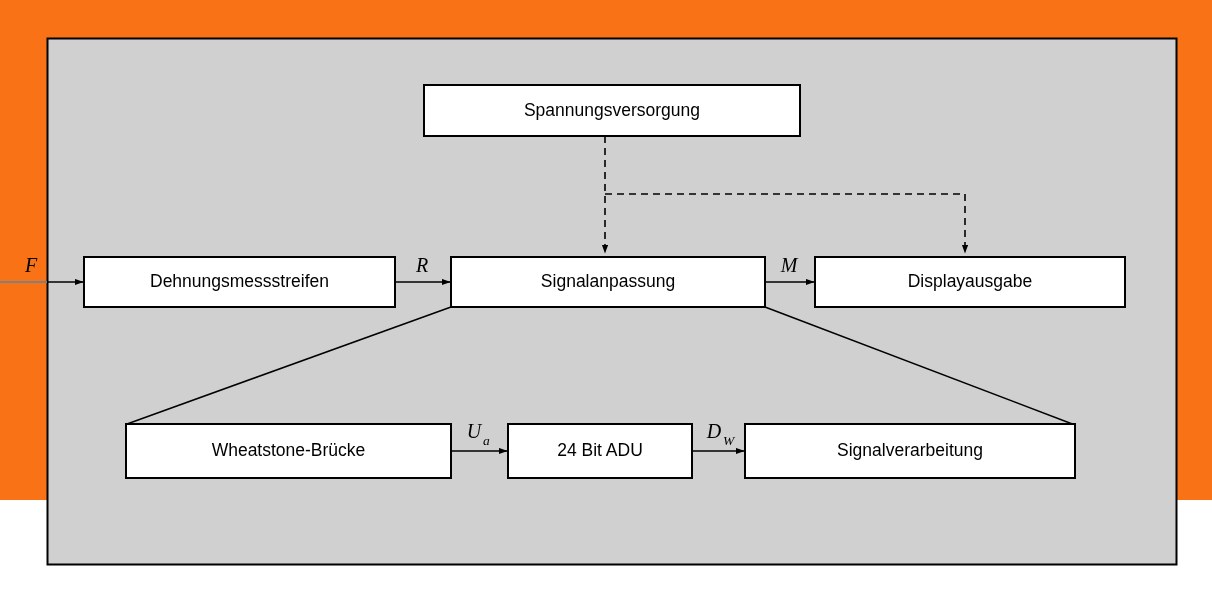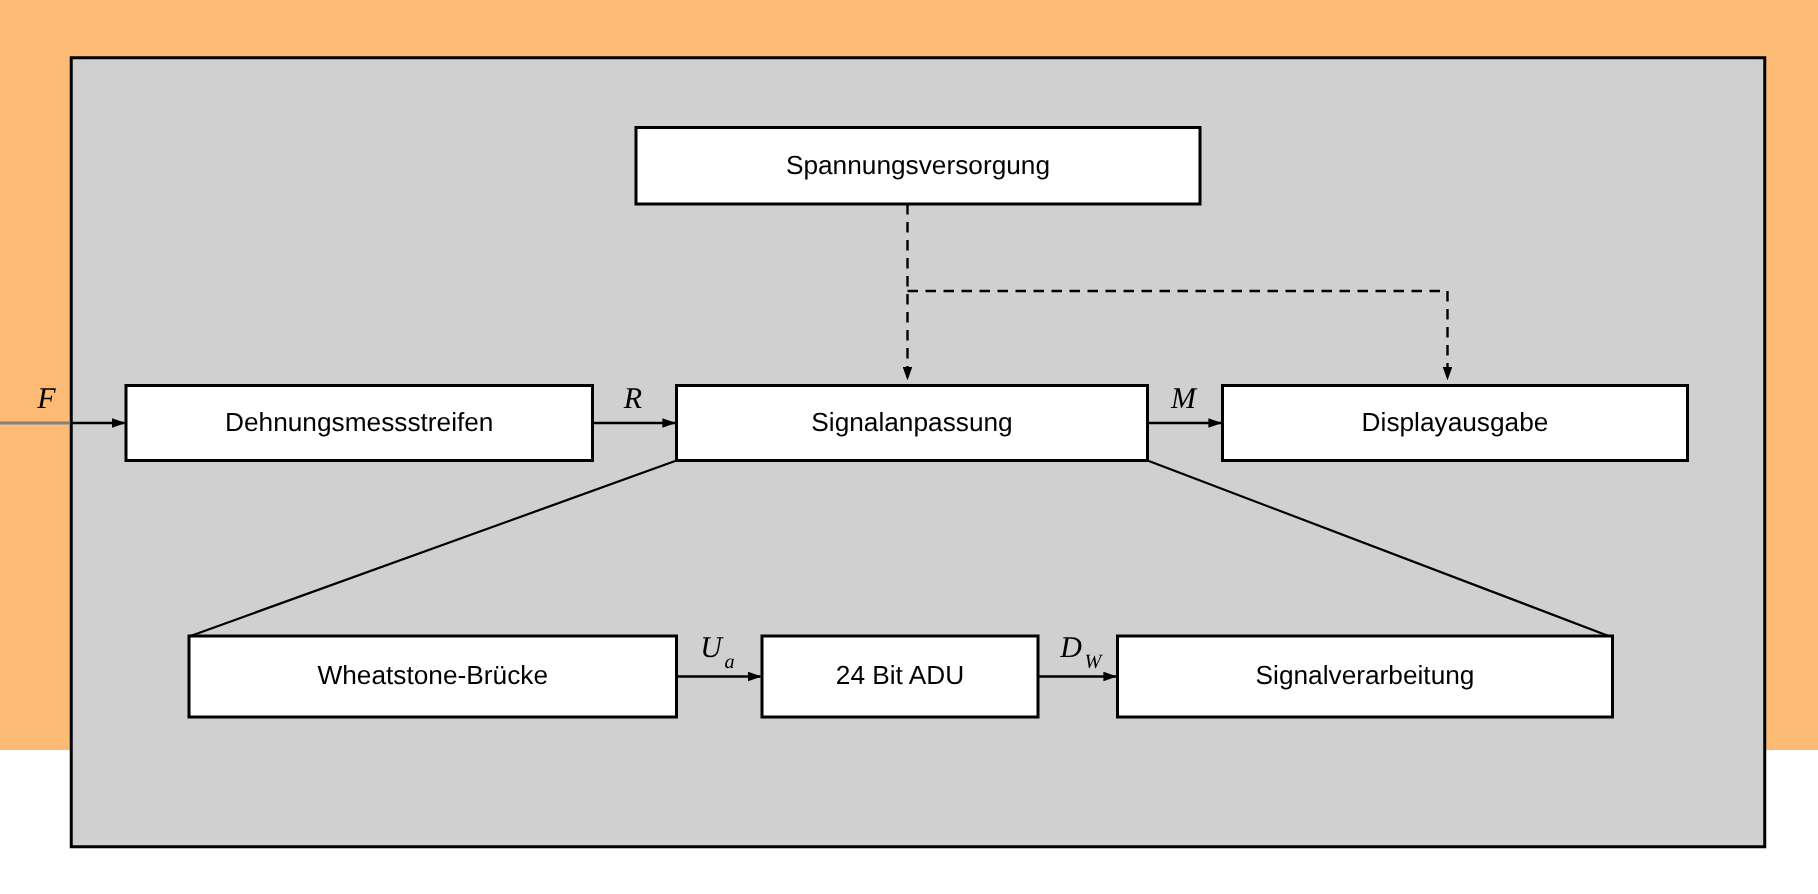--- a/index.html
+++ b/index.html
@@ -10,21 +10,21 @@
   body {
     width: 1212px;
     height: 596px;
     font-family: "Liberation Sans", sans-serif;
     overflow: hidden;
   }
   #diagram-root {
     position: relative;
     width: 1212px;
     height: 500px;
-    background: #fdba74;
+    background: #f97316;
   }
   #diagram-svg {
     position: absolute;
     left: 0;
     top: 0;
     width: 1212px;
     height: 596px;
     display: block;
   }
   .blk-label {

